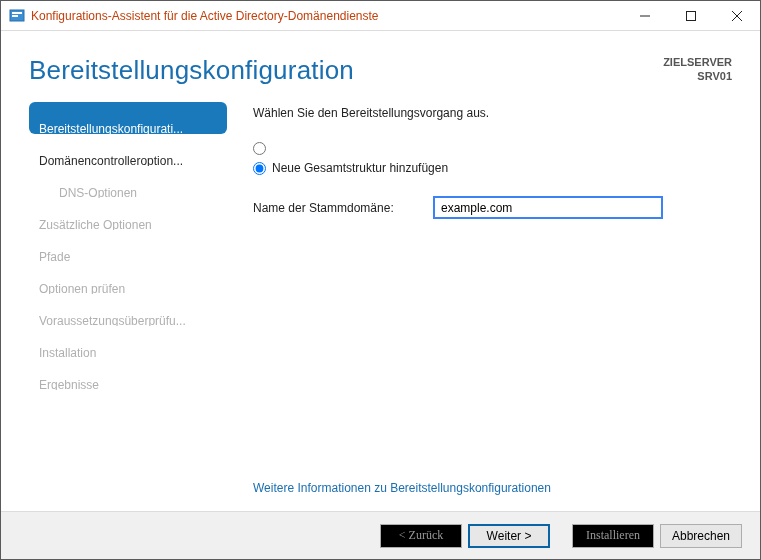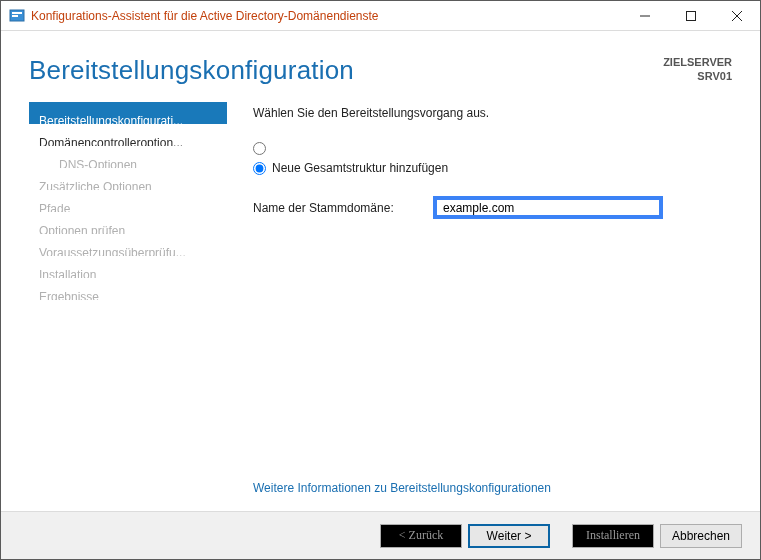--- a/index.html
+++ b/index.html
@@ -13,33 +13,33 @@
   .winbtn { width: 46px; height: 30px; display: flex; align-items: center; justify-content: center; }
   .winbtn svg { width: 10px; height: 10px; stroke: #222; stroke-width: 1; fill: none; }
   
   .header { padding: 24px 28px 16px 28px; display: flex; align-items: flex-start; }
   .header h1 { margin: 0; font-weight: 300; font-size: 26px; color: #1a6fb1; letter-spacing: 0.2px; }
   .header .srv { margin-left: auto; text-align: right; font-size: 11px; color: #555; line-height: 1.3; font-weight: 600; }
   
   .body { flex: 1; display: flex; padding: 0 28px 0 28px; overflow: hidden; }
   
   .sidebar { width: 198px; flex-shrink: 0; padding-top: 0; }
-  .sidebar-item { height: 22px; line-height: 22px; padding: 8px 10px; font-size: 12px; white-space: nowrap; overflow: hidden; text-overflow: ellipsis; cursor: pointer; }
+  .sidebar-item { height: 22px; line-height: 22px; padding: 16px 10px; font-size: 12px; white-space: nowrap; overflow: hidden; text-overflow: ellipsis; cursor: pointer; border-radius: 6px; }
   .sidebar-item.selected { background: #1979ba; color: #fff; }
   .sidebar-item.enabled { color: #2a2a2a; }
   .sidebar-item.disabled { color: #b0b0b0; cursor: default; }
   .sidebar-item.sub { padding-left: 30px; }
   
   .content { flex: 1; padding: 4px 0 0 26px; display: flex; flex-direction: column; font-size: 12px; color: #222; }
   .content .row { margin-bottom: 18px; }
   .radio-option { display: flex; align-items: center; height: 20px; }
   .radio-option input { margin: 0 6px 0 0; }
   .fieldrow { display: flex; align-items: center; }
   .fieldrow .lbl { width: 180px; }
-  .fieldrow input[type=text] { width: 230px; height: 23px; border: 4px solid #3b82f6; padding: 0 6px; font-family: inherit; font-size: 12px; }
+  .fieldrow input[type=text] { width: 230px; height: 23px; border: 2px solid #3b82f6; padding: 0 6px; font-family: inherit; font-size: 12px; }
   .content .filler { flex: 1; }
   .link { color: #1a6fb1; cursor: pointer; margin-top: 12px; margin-bottom: 16px; }
   
   .footer { height: 48px; border-top: 1px solid #dcdcdc; background: #f0f0f0; display: flex; align-items: center; justify-content: flex-end; padding: 0 18px; gap: 6px; }
   .btn { min-width: 82px; height: 24px; border: 1px solid #adadad; background: #e7e7e7; font-family: inherit; font-size: 12px; padding: 0 10px; cursor: pointer; }
   .btn:disabled { color: #9a9a9a; background: #000000; cursor: default; font-family: Liberation Serif, serif; }
   .btn.primary { border: 2px solid #0a64a4; padding: 0 7px; }
   .gap { width: 10px; }
 </style>
 </head>

